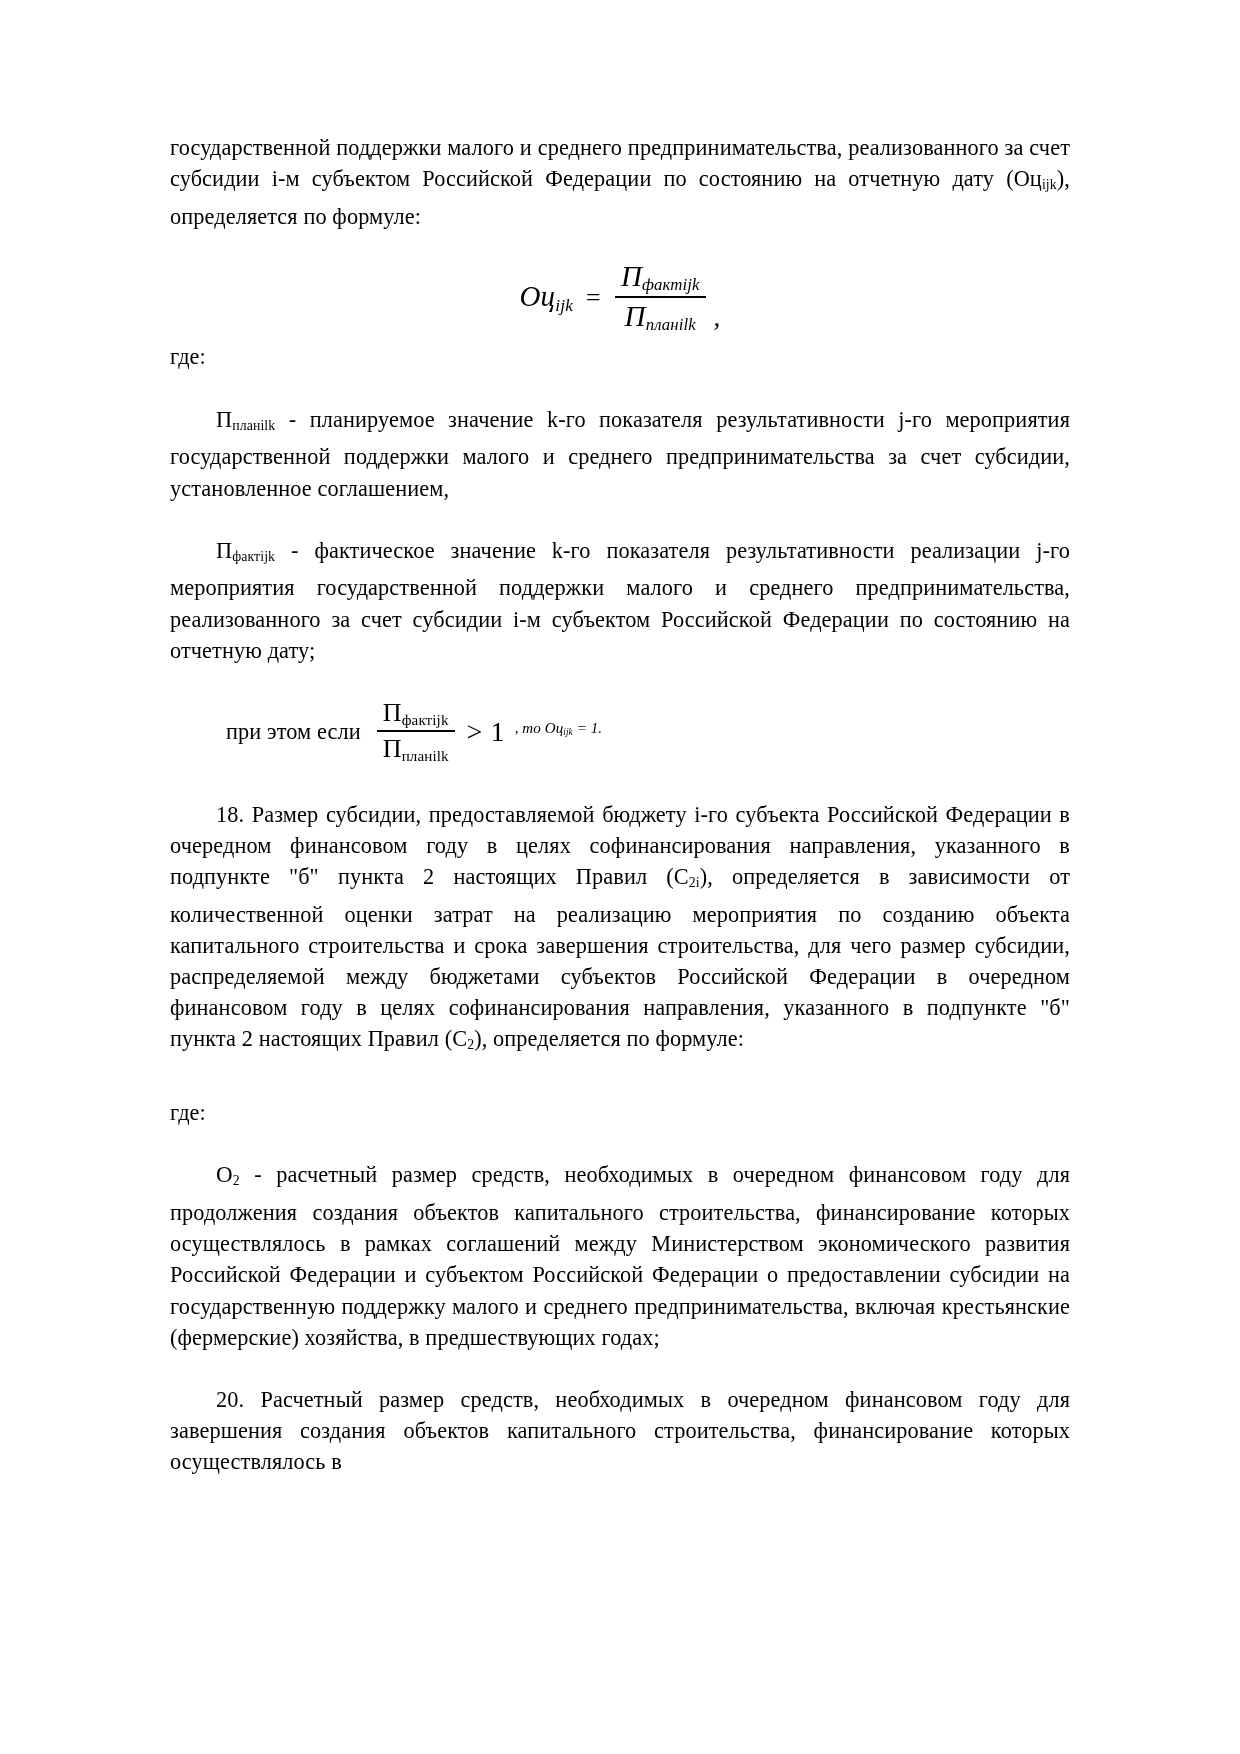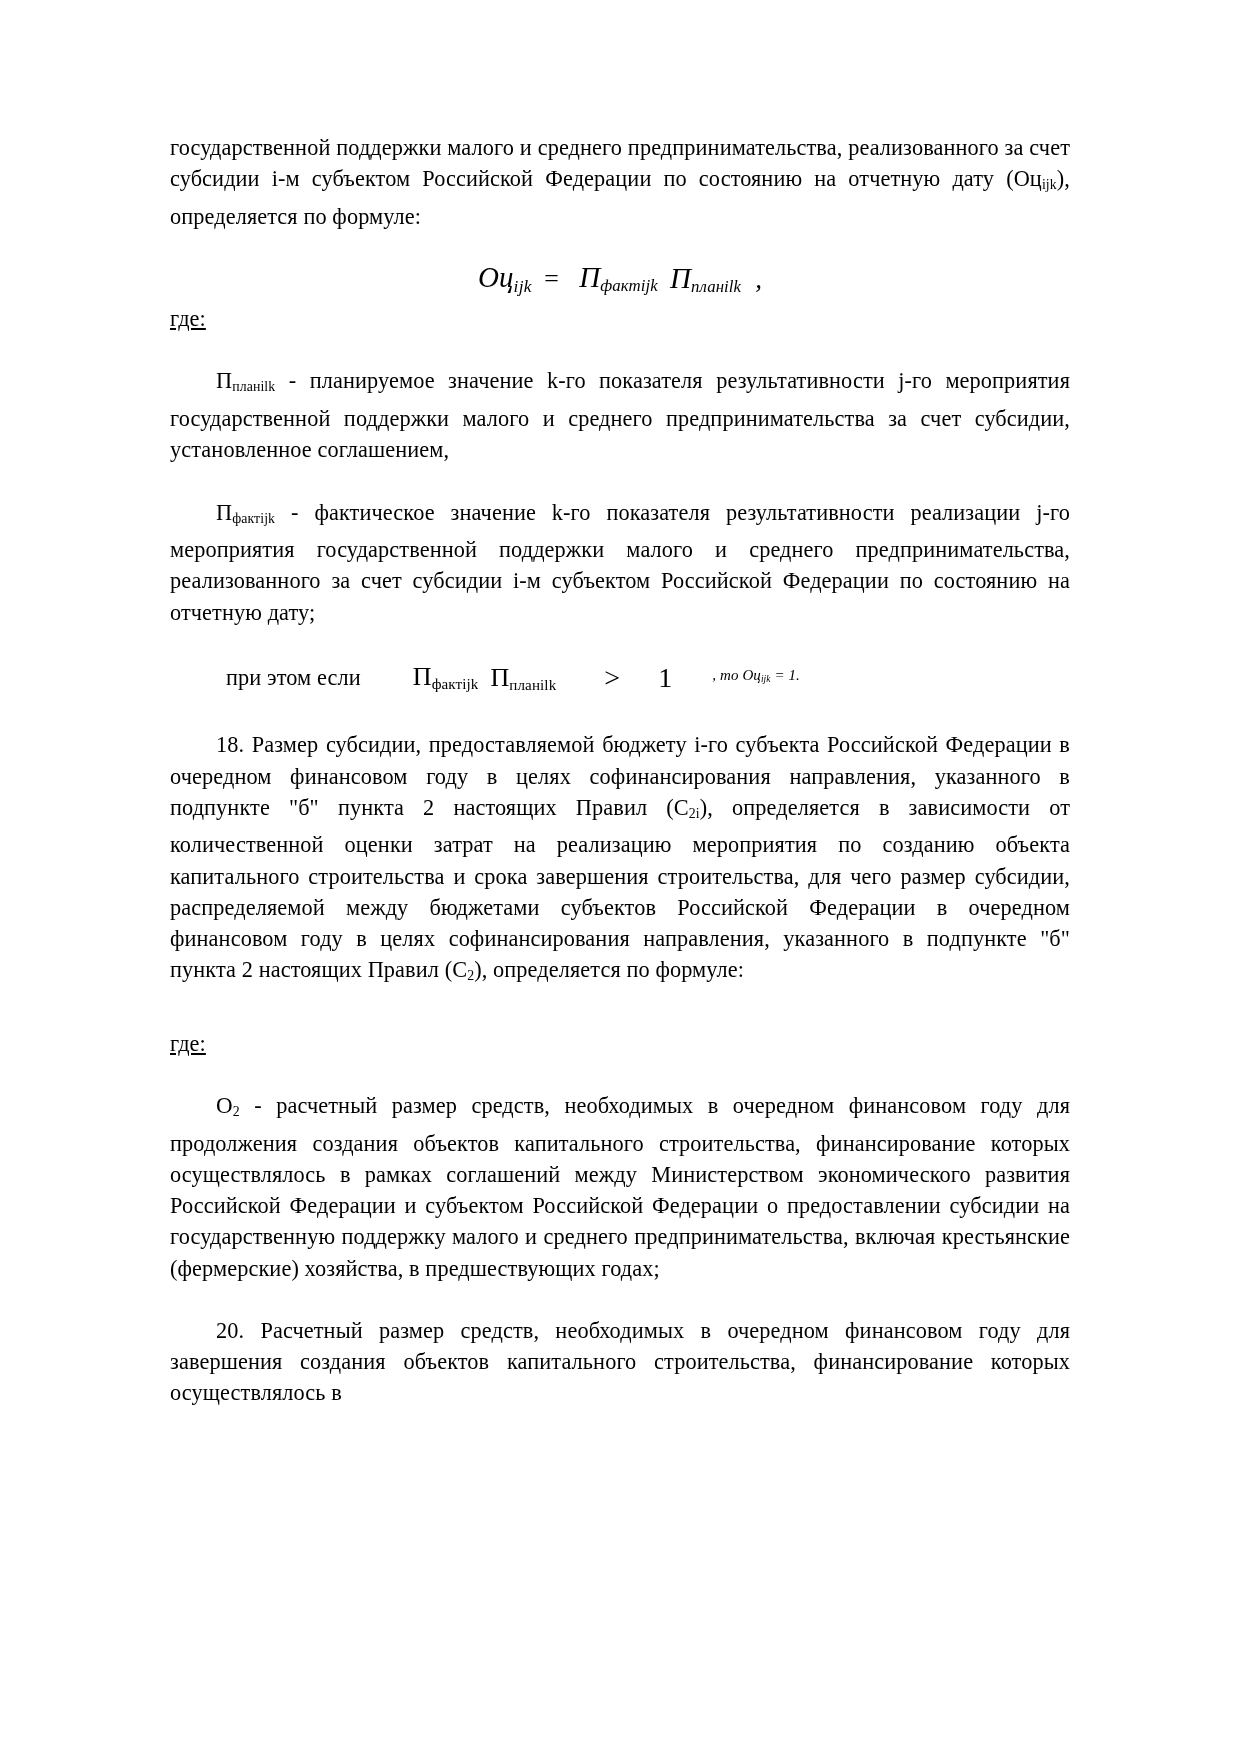--- a/index.html
+++ b/index.html
@@ -36,21 +36,20 @@
   }
   p.para.indent {
     text-indent: 46px;
   }
   p.para.gap {
     margin-top: 31px;
   }
   .where {
     text-indent: 56px;
     margin-top: 31px;
-    text-decoration: underline;
   }
   
   .formula-block {
     text-align: center;
     margin: 12px;
     font-style: italic;
   }
   .formula-1 {
     margin-top: 28px;
     margin-bottom: 6px;
@@ -65,21 +64,21 @@
   }
   .eq .lhs {
     font-size: 29px;
   }
   .eq .op {
     margin: 0 11px;
     font-size: 26px;
   }
   .frac {
     display: inline-flex;
-    flex-direction: row;
+    flex-direction: column;
     align-items: center;
     vertical-align: middle;
     margin: 0 2px;
   }
   .frac .num {
     padding: 0 6px 1px 6px;
     font-size: 29px;
     line-height: 1.12;
   }
   .frac .den {
@@ -113,21 +112,20 @@
   }
   
   .inline-formula-line {
     margin-top: 32px;
     margin-bottom: 0;
     text-indent: 0;
     padding-left: 56px;
     display: flex;
     align-items: center;
     font-size: 22.3px;
-    gap: 30px;
   }
   .inline-formula-line .lead {
     margin-right: 14px;
   }
   .inline-formula-line .tail {
     margin-left: 10px;
     font-size: 15px;
     font-style: italic;
   }
   .inline-formula-line .gt {

